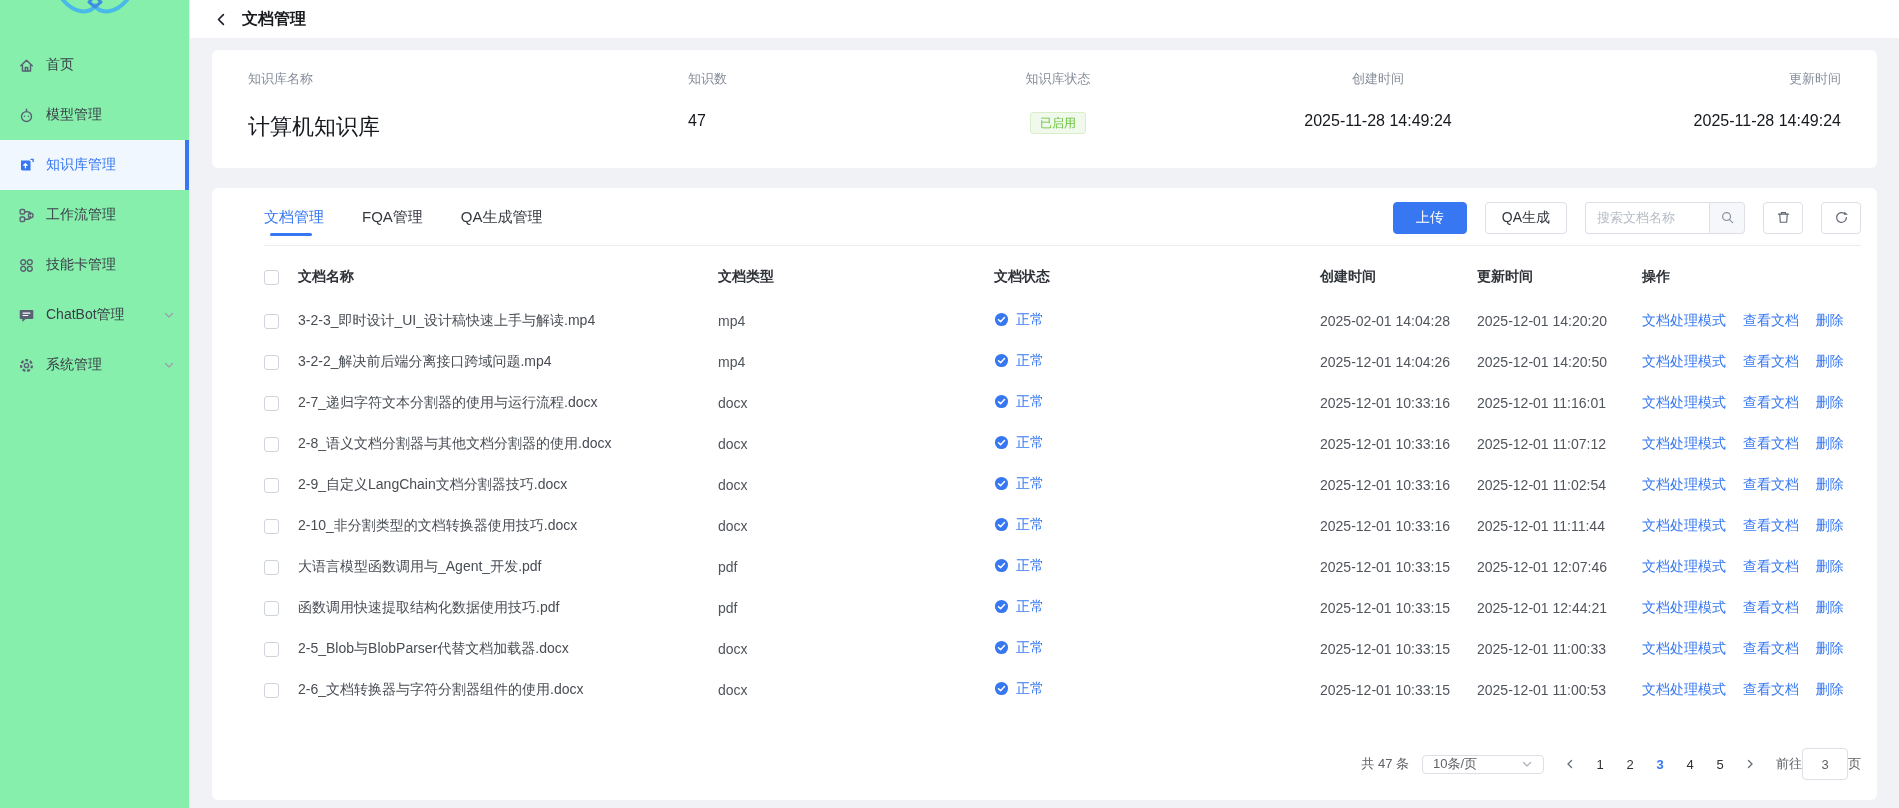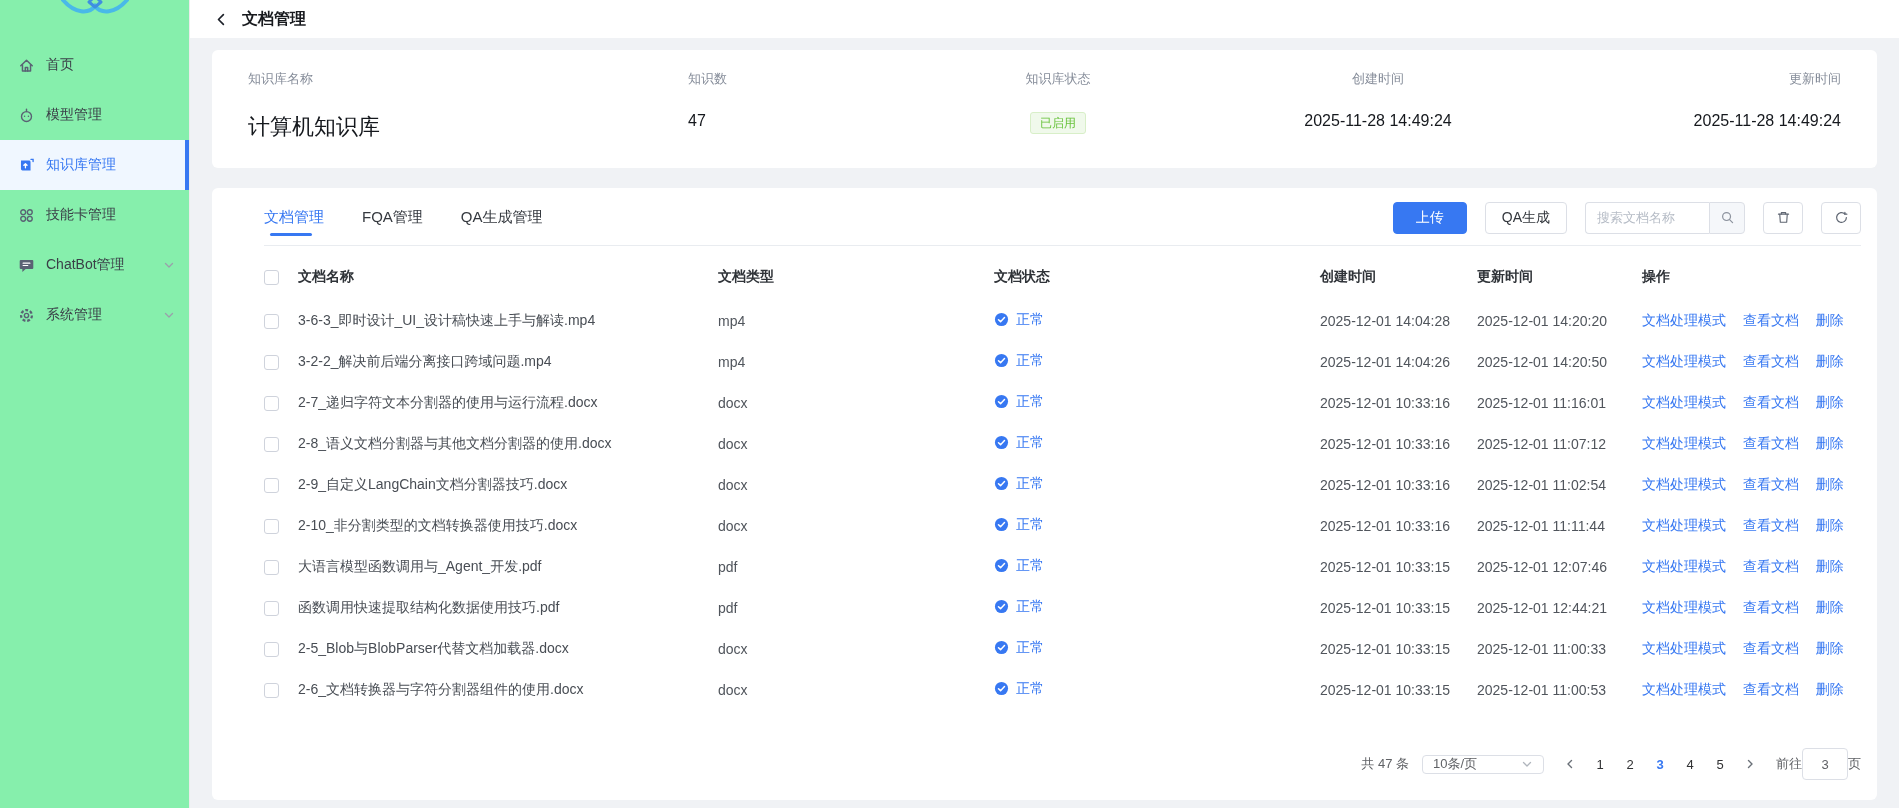--- a/index.html
+++ b/index.html
@@ -135,20 +135,31 @@
         <span class="nico">
           <svg viewBox="0 0 16 16" width="17" height="17">
             <path fill="currentColor" d="M2.8 3.2h7.6a1.4 1.4 0 0 1 1.4 1.4v8.2H4.2a1.4 1.4 0 0 1-1.4-1.4V3.2z"></path>
             <path d="M7 10.2 V6.4 M5.5 7.8 L7 6.3 L8.5 7.8" stroke="#fff" stroke-width="1.2" fill="none" stroke-linecap="round" stroke-linejoin="round"></path>
             <path d="M12.2 2.2 h2 v2" stroke="currentColor" stroke-width="1.3" fill="none" stroke-linecap="round"></path>
           </svg>
         </span>
         <span class="nlabel">知识库管理</span>
       </div>
 
+      <div class="nav-item">
+        <span class="nico">
+          <svg viewBox="0 0 16 16" width="17" height="17" fill="none" stroke="currentColor" stroke-width="1.3" stroke-linejoin="round">
+            <rect x="2" y="2.4" width="4.2" height="4.2" rx="1"></rect>
+              <rect x="2" y="9.4" width="4.2" height="4.2" rx="1"></rect>
+            <circle cx="12" cy="8" r="2.2"></circle>
+              <path d="M6.2 4.5 h3 a2.6 2.6 0 0 1 2.6 2.6 M6.2 11.5 h3 a2.6 2.6 0 0 0 2.6-2.6" stroke-linecap="round"></path>
+          </svg>
+        </span>
+        <span class="nlabel">工作流管理</span>
+      </div>
 
       <div class="nav-item">
         <span class="nico">
           <svg viewBox="0 0 16 16" width="17" height="17" fill="none" stroke="currentColor" stroke-width="1.3">
             <circle cx="4.9" cy="4.9" r="2.3"></circle>
               <circle cx="11.1" cy="4.9" r="2.3"></circle>
               <circle cx="4.9" cy="11.1" r="2.3"></circle>
               <circle cx="11.1" cy="11.1" r="2.3"></circle>
           </svg>
         </span>
@@ -280,32 +291,32 @@
                 <th>文档类型</th>
                 <th>文档状态</th>
                 <th>创建时间</th>
                 <th>更新时间</th>
                 <th>操作</th>
               </tr>
             </thead>
             <tbody id="rows">
   <tr>
     <td><span class="cb"></span></td>
-    <td class="cell-name"><span>3-6-3_即时设计_UI_设计稿快速上手与解读.mp4</span></td>
+    <td class="cell-name"><span>3-2-3_即时设计_UI_设计稿快速上手与解读.mp4</span></td>
     <td><span>mp4</span></td>
     <td>
       <span class="status">
         <svg viewBox="0 0 16 16" width="15" height="15">
           <circle cx="8" cy="8" r="7" fill="#3778F2"></circle>
           <path d="M4.8 8.2 L7 10.3 L11.2 5.9" stroke="#fff" stroke-width="1.6" fill="none" stroke-linecap="round" stroke-linejoin="round"></path>
         </svg>
         <span>正常</span>
       </span>
     </td>
-    <td><span>2025-12-01 14:04:28</span></td>
+    <td><span>2025-02-01 14:04:28</span></td>
     <td><span>2025-12-01 14:20:20</span></td>
     <td class="act">
       <a>文档处理模式</a>
       <a>查看文档</a>
       <a>删除</a>
     </td>
   </tr>
 
   <tr>
     <td><span class="cb"></span></td>

